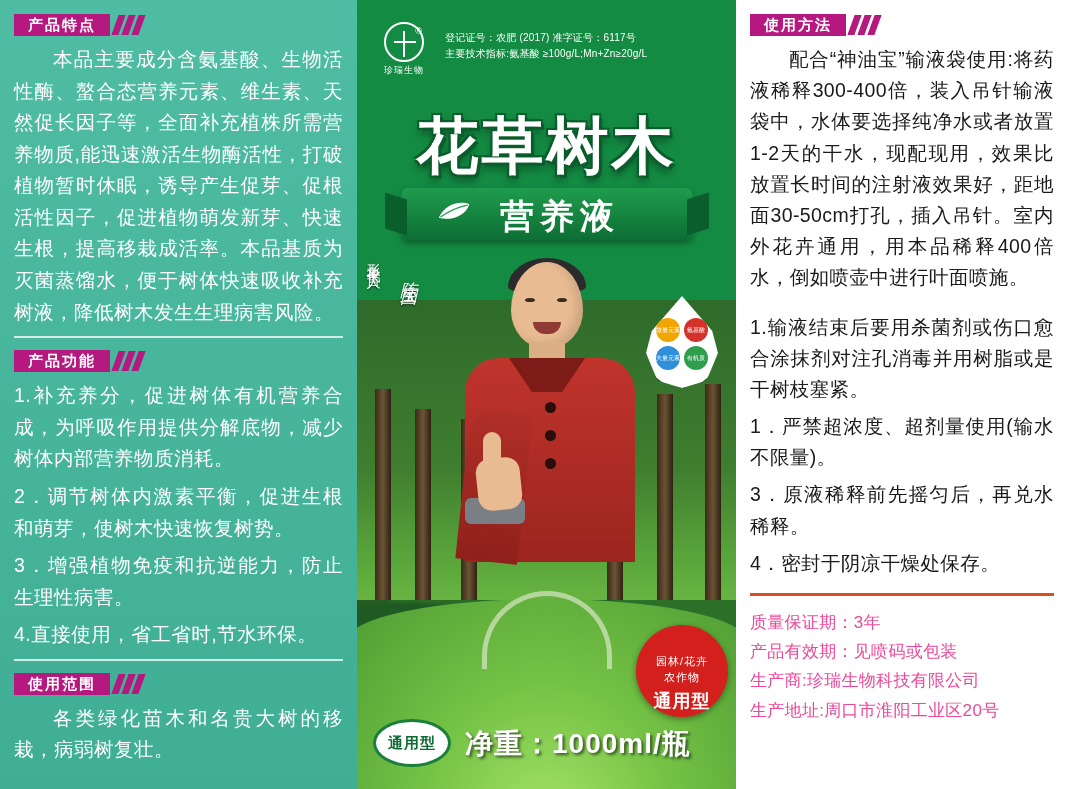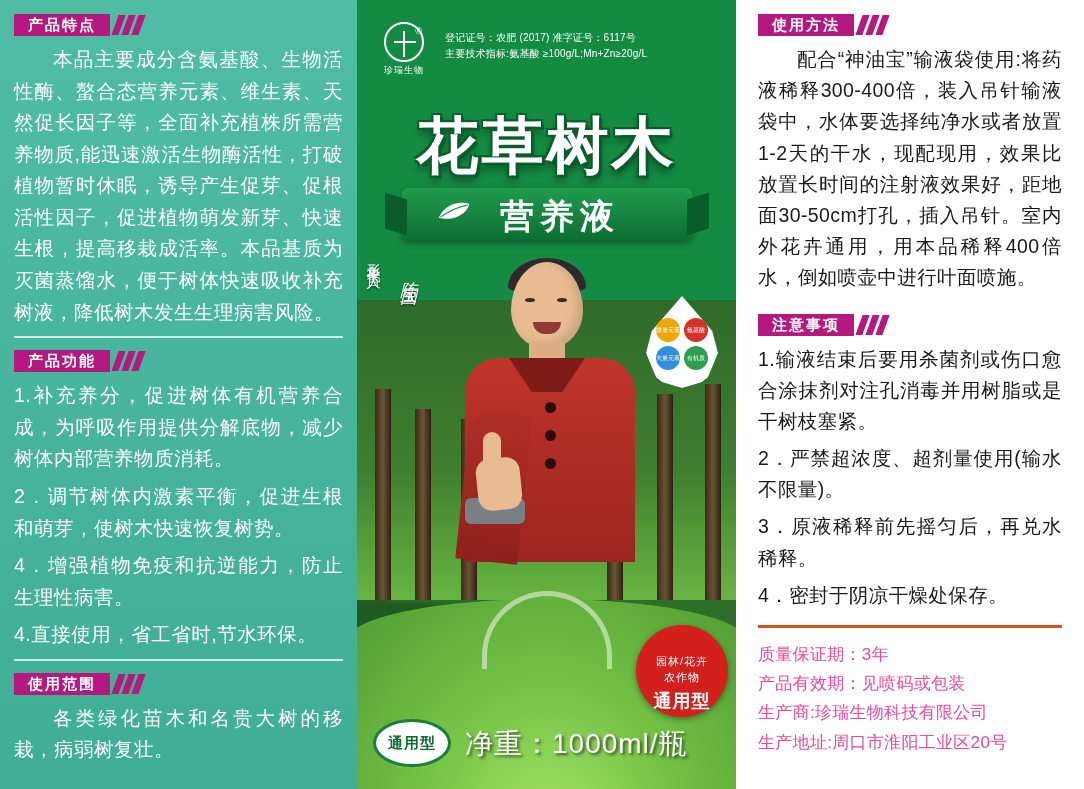--- a/index.html
+++ b/index.html
@@ -23,21 +23,20 @@
     background: #45b49a;
     position: relative;
     padding: 12px 14px;
   }
   .panel-left {
     background: linear-gradient(180deg,#4fbda4 0%, #3fae95 100%);
   }
   .panel-right {
     width: 332px;
     background: #ffffff;
-    margin-left: 8px;
   }
   .panel-center {
     width: 379px;
     height: 789px;
     position: relative;
     overflow: hidden;
     background: #0a7a3c;
   }
 
   
@@ -355,21 +354,21 @@
     font-weight: bold;
     display:flex; align-items:center; justify-content:center;
     z-index: 12;
     letter-spacing: 1px;
   }
   .net-weight {
     position: absolute;
     left: 108px; bottom: 26px;
     color: #ffffff;
     font-size: 28px;
-    font-weight: normal;
+    font-weight: bold;
     z-index: 12;
     letter-spacing: 1px;
     text-shadow: 2px 2px 3px rgba(0,0,0,.6);
   }
 
   
   .person { position: absolute; left: 96px; top: 262px; z-index: 10; width: 200px; height: 300px;}
   .p-head {
     position: absolute; left: 58px; top: 0;
     width: 72px; height: 86px;
@@ -460,21 +459,21 @@
     <div class="sec-head">
       <span class="tag">产品功能</span>
       <span class="slashes">
           <i></i>
           <i></i>
           <i></i>
         </span>
     </div>
     <p class="body-text blk">1.补充养分，促进树体有机营养合成，为呼吸作用提供分解底物，减少树体内部营养物质消耗。</p>
     <p class="body-text blk">2．调节树体内激素平衡，促进生根和萌芽，使树木快速恢复树势。</p>
-    <p class="body-text blk">4．增强植物免疫和抗逆能力，防止生理性病害。</p>
+    <p class="body-text blk">3．增强植物免疫和抗逆能力，防止生理性病害。</p>
     <p class="body-text blk">4.直接使用，省工省时,节水环保。</p>
 
     <div class="divider-line"></div>
 
     <div class="sec-head">
       <span class="tag">使用范围</span>
       <span class="slashes">
           <i></i>
           <i></i>
           <i></i>
@@ -566,30 +565,22 @@
       <span class="slashes">
           <i></i>
           <i></i>
           <i></i>
         </span>
     </div>
     <p class="r-text indent">配合“神油宝”输液袋使用:将药液稀释300-400倍，装入吊针输液袋中，水体要选择纯净水或者放置1-2天的干水，现配现用，效果比放置长时间的注射液效果好，距地面30-50cm打孔，插入吊针。室内外花卉通用，用本品稀释400倍水，倒如喷壶中进行叶面喷施。</p>
 
     <div style="height:18px"></div>
 
-    <div class="sec-head">
-      <span class="tag">注意事项</span>
-      <span class="slashes">
-          <i></i>
-          <i></i>
-          <i></i>
-        </span>
-    </div>
     <p class="r-text blk">1.输液结束后要用杀菌剂或伤口愈合涂抹剂对注孔消毒并用树脂或是干树枝塞紧。</p>
-    <p class="r-text blk">2．严禁超浓度、超剂量使用(输水不限量)。</p>
+    <p class="r-text blk">1．严禁超浓度、超剂量使用(输水不限量)。</p>
     <p class="r-text blk">3．原液稀释前先摇匀后，再兑水稀释。</p>
     <p class="r-text blk">4．密封于阴凉干燥处保存。</p>
 
     <div class="r-rule"></div>
 
     <div class="r-foot">
       <div>质量保证期：3年</div>
       <div>产品有效期：见喷码或包装</div>
       <div>生产商:珍瑞生物科技有限公司</div>
       <div>生产地址:周口市淮阳工业区20号</div>

